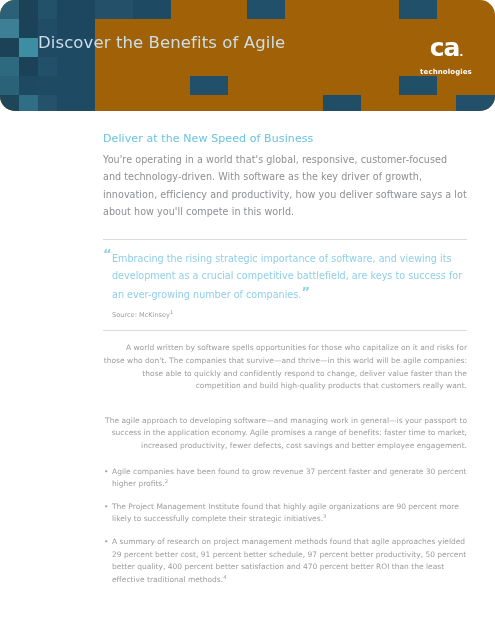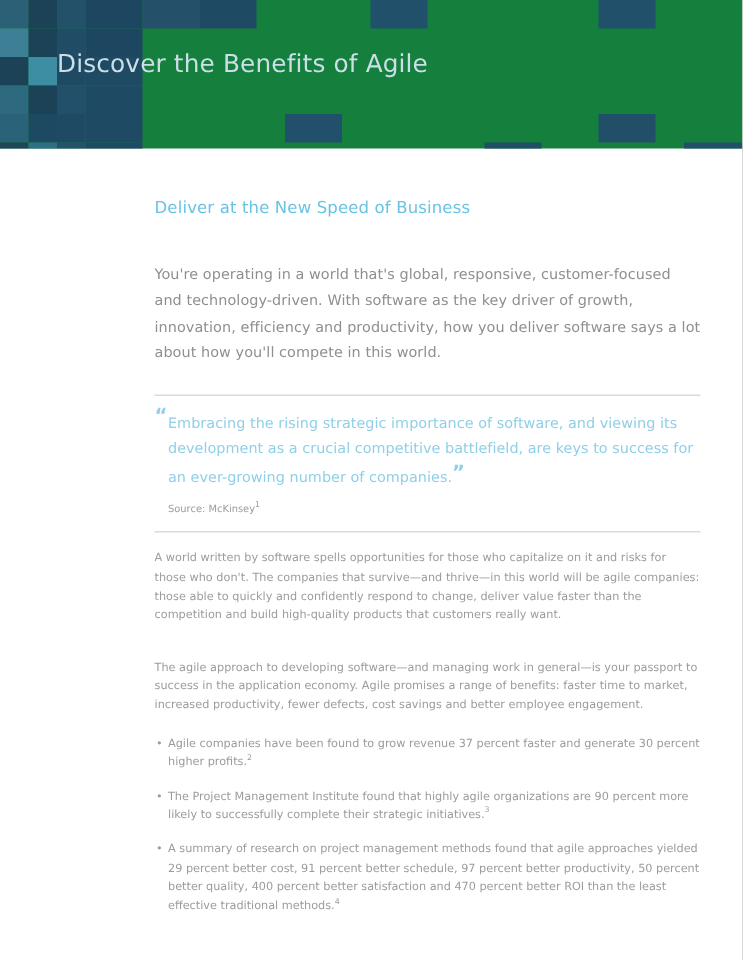--- a/index.html
+++ b/index.html
@@ -16,23 +16,24 @@
     height: 640px;
     background: #ffffff;
     overflow: hidden;
     box-sizing: border-box;
   }
 
   
   .header {
     position: relative;
     width: 495px;
-    height: 99px;
-    background: #15803d;
+    height: 111px;
+    background: #a16207;
     overflow: hidden;
+    border-radius: 15px;
   }
   .mosaic {
     position: absolute;
     left: 0;
     top: 0;
     width: 495px;
     height: 113px;
   }
   .tile {
     position: absolute;
@@ -89,32 +90,33 @@
   }
   h2.section-heading {
     margin: 0;
     color: #69c3e3;
     font-size: 11px;
     font-weight: 400;
     line-height: 20px;
     letter-spacing: 0.1px;
   }
   p.body-text {
-    margin: 26px 0 0 0;
+    margin: 2px 0 0 0;
     color: #8d8f92;
     font-size: 9.6px;
     line-height: 17.3px;
     letter-spacing: 0.05px;
   }
   p.body-small {
     margin: 11px 0 0 0;
     color: #9a9c9f;
     font-size: 7.5px;
     line-height: 12.6px;
     letter-spacing: 0.02px;
+    text-align: right;
   }
 
   
   .quote-block {
     margin-top: 19px;
     border-top: 1px solid #d9dcde;
     border-bottom: 1px solid #d9dcde;
     padding: 11px 0 10px 0;
   }
   .quote-text {
@@ -215,20 +217,24 @@
         <div class="tile" style="left: 190px; top: 76px; width: 38px; height: 19px; background: rgb(34, 80, 106);"></div>
         <div class="tile" style="left: 399px; top: 76px; width: 38px; height: 19px; background: rgb(34, 79, 104);"></div>
         <div class="tile" style="left: 456px; top: 95px; width: 39px; height: 18px; background: rgb(34, 80, 106);"></div>
         <div class="tile" style="left: 323px; top: 95px; width: 38px; height: 18px; background: rgb(33, 78, 103);"></div>
       </div>
 
     <div class="header-titles">
       <div class="title-line">Discover the Benefits of Agile</div>
     </div>
 
+    <div class="logo">
+      <div class="logo-ca"><span>ca</span><span class="logo-dot">.</span></div>
+      <div class="logo-sub">technologies</div>
+    </div>
   </div>
 
   <div class="content">
 
     <h2 class="section-heading">Deliver at the New Speed of Business</h2>
     <p class="body-text">You're operating in a world that's global, responsive, customer-focused and technology-driven. With software as the key driver of growth, innovation, efficiency and productivity, how you deliver software says a lot about how you'll compete in this world.</p>
 
     <div class="quote-block">
       <div class="quote-text">
         <span class="quote-mark-open">“</span><span>Embracing the rising strategic importance of software, and viewing its development as a crucial competitive battlefield, are keys to success for an ever-growing number of companies.</span><span class="quote-mark-close">”</span>

